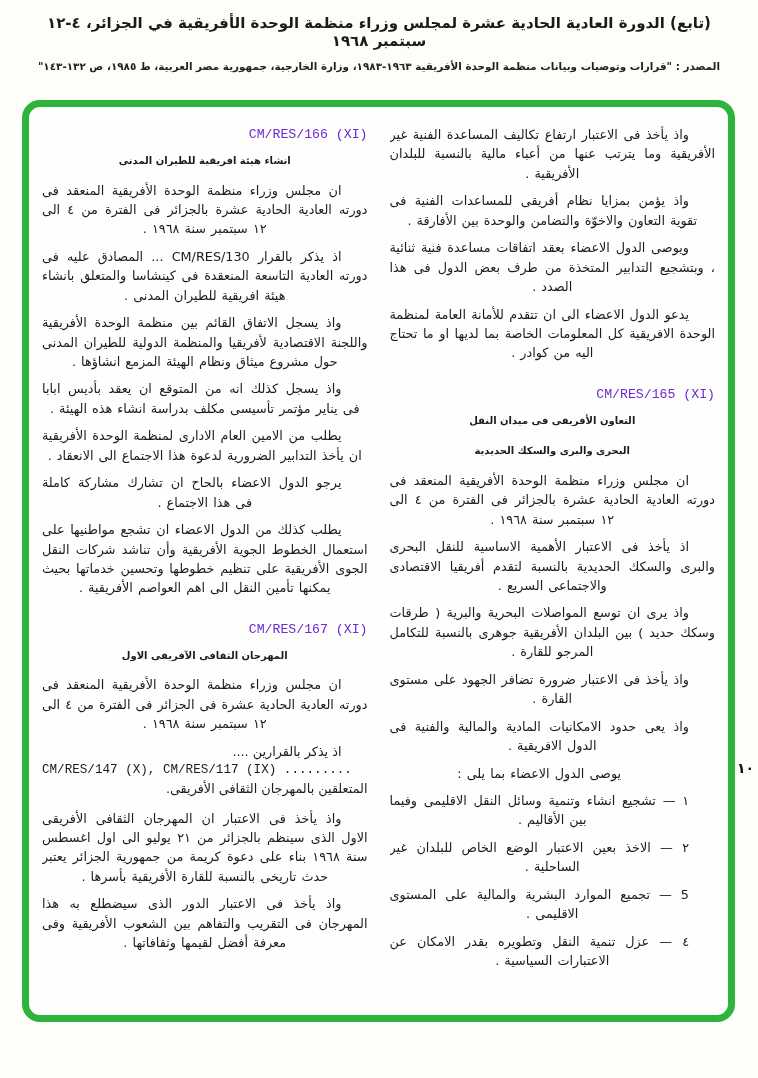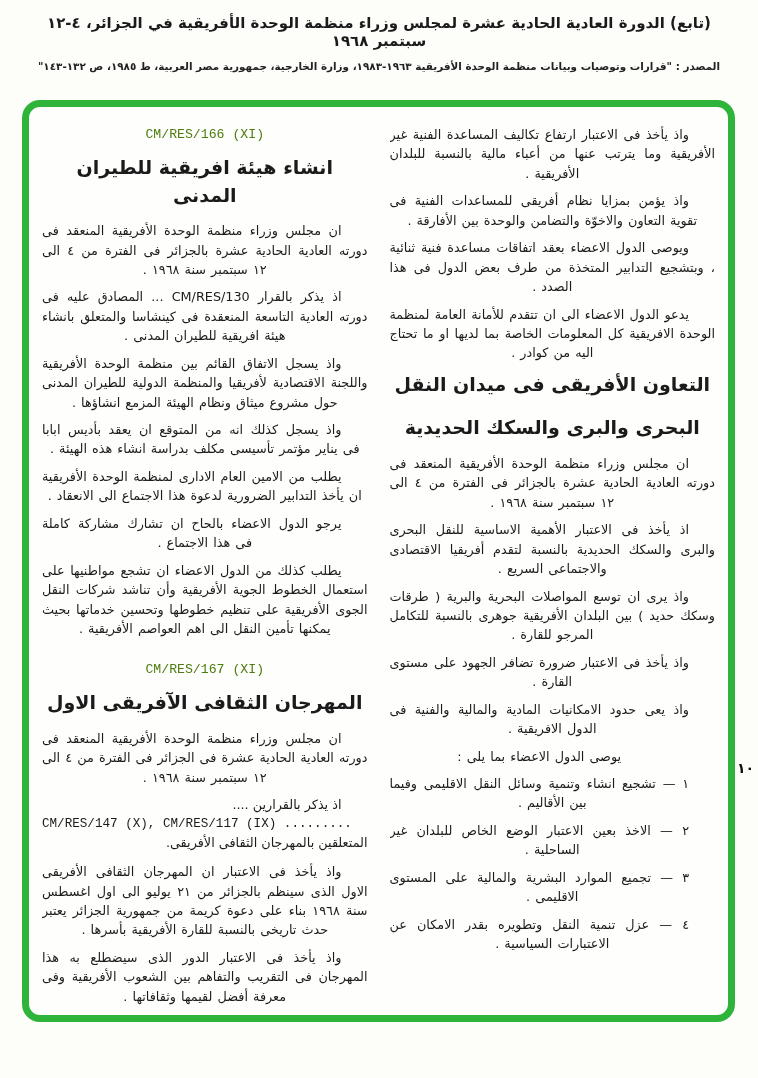--- a/index.html
+++ b/index.html
@@ -44,30 +44,30 @@
 
   
   .body-p {
     font-size: 12.8px; line-height: 1.52;
     text-align: justify; text-align-last: center;
     text-indent: 26px;
     margin: 0 0 8px 0;
     word-spacing: 1px;
   }
   .res-num {
-    direction: ltr; text-align: center;
+    direction: ltr; text-align: right;
     font-family: "Liberation Mono", "DejaVu Sans Mono", monospace;
-    font-size: 13.2px; color: #4d7c0f;
+    font-size: 13.2px; color: #6d28d9;
     margin: 2px 0 12px 0;
     white-space: nowrap;
   }
   .res-num.spaced { margin-top: 24px; }
   .res-title {
     text-align: center; font-weight: bold;
-    font-size: 19px; line-height: 1.45;
+    font-size: 10px; line-height: 1.45;
     margin: 2px 0 12px 0;
   }
   .res-title.tight-top { margin-bottom: 16px; }
   .res-title.tight-bottom { margin-top: 16px; margin-bottom: 12px; }
   .quote-line-rtl {
     font-size: 12.8px; line-height: 1.52;
     text-align: right; text-indent: 26px;
     margin: 0 0 2px 0;
   }
   .quote-line-ltr {
@@ -100,33 +100,34 @@
 
   <div class="green-box">
     <div class="cols">
 
       <div class="col">
         <p class="body-p">واذ يأخذ فى الاعتبار ارتفاع تكاليف المساعدة الفنية غير الأفريقية وما يترتب عنها من أعباء مالية بالنسبة للبلدان الأفريقية .</p>
         <p class="body-p">واذ يؤمن بمزايا نظام أفريقى للمساعدات الفنية فى تقوية التعاون والاخوّة والتضامن والوحدة بين الأفارقة .</p>
         <p class="body-p">ويوصى الدول الاعضاء بعقد اتفاقات مساعدة فنية ثنائية ، وبتشجيع التدابير المتخذة من طرف بعض الدول فى هذا الصدد .</p>
         <p class="body-p">يدعو الدول الاعضاء الى ان تتقدم للأمانة العامة لمنظمة الوحدة الافريقية كل المعلومات الخاصة بما لديها او ما تحتاج اليه من كوادر .</p>
 
+        <div class="res-num spaced">CM/RES/165 (XI)</div>
         <div class="res-title tight-top">التعاون الأفريقى فى ميدان النقل</div>
         <div class="res-title tight-bottom">البحرى والبرى والسكك الحديدية</div>
 
         <p class="body-p">ان مجلس وزراء منظمة الوحدة الأفريقية المنعقد فى دورته العادية الحادية عشرة بالجزائر فى الفترة من ٤ الى ١٢ سبتمبر سنة ١٩٦٨ .</p>
         <p class="body-p">اذ يأخذ فى الاعتبار الأهمية الاساسية للنقل البحرى والبرى والسكك الحديدية بالنسبة لتقدم أفريقيا الاقتصادى والاجتماعى السريع .</p>
         <p class="body-p">واذ يرى ان توسع المواصلات البحرية والبرية ( طرقات وسكك حديد ) بين البلدان الأفريقية جوهرى بالنسبة للتكامل المرجو للقارة .</p>
         <p class="body-p">واذ يأخذ فى الاعتبار ضرورة تضافر الجهود على مستوى القارة .</p>
         <p class="body-p">واذ يعى حدود الامكانيات المادية والمالية والفنية فى الدول الافريقية .</p>
         <p class="body-p">يوصى الدول الاعضاء بما يلى :</p>
 
         <p class="body-p">١ — تشجيع انشاء وتنمية وسائل النقل الاقليمى وفيما بين الأقاليم .</p>
         <p class="body-p">٢ — الاخذ بعين الاعتبار الوضع الخاص للبلدان غير الساحلية .</p>
-        <p class="body-p">٣ — تجميع الموارد البشرية والمالية على المستوى الاقليمى .</p>
+        <p class="body-p">5 — تجميع الموارد البشرية والمالية على المستوى الاقليمى .</p>
         <p class="body-p">٤ — عزل تنمية النقل وتطويره بقدر الامكان عن الاعتبارات السياسية .</p>
       </div>
 
       <div class="col">
         <div class="res-num">CM/RES/166 (XI)</div>
         <div class="res-title">انشاء هيئة افريقية للطيران المدنى</div>
 
         <p class="body-p">ان مجلس وزراء منظمة الوحدة الأفريقية المنعقد فى دورته العادية الحادية عشرة بالجزائر فى الفترة من ٤ الى ١٢ سبتمبر سنة ١٩٦٨ .</p>
         <p class="body-p">اذ يذكر بالقرار CM/RES/130 ... المصادق عليه فى دورته العادية التاسعة المنعقدة فى كينشاسا والمتعلق بانشاء هيئة افريقية للطيران المدنى .</p>
         <p class="body-p">واذ يسجل الاتفاق القائم بين منظمة الوحدة الأفريقية واللجنة الاقتصادية لأفريقيا والمنظمة الدولية للطيران المدنى حول مشروع ميثاق ونظام الهيئة المزمع انشاؤها .</p>

